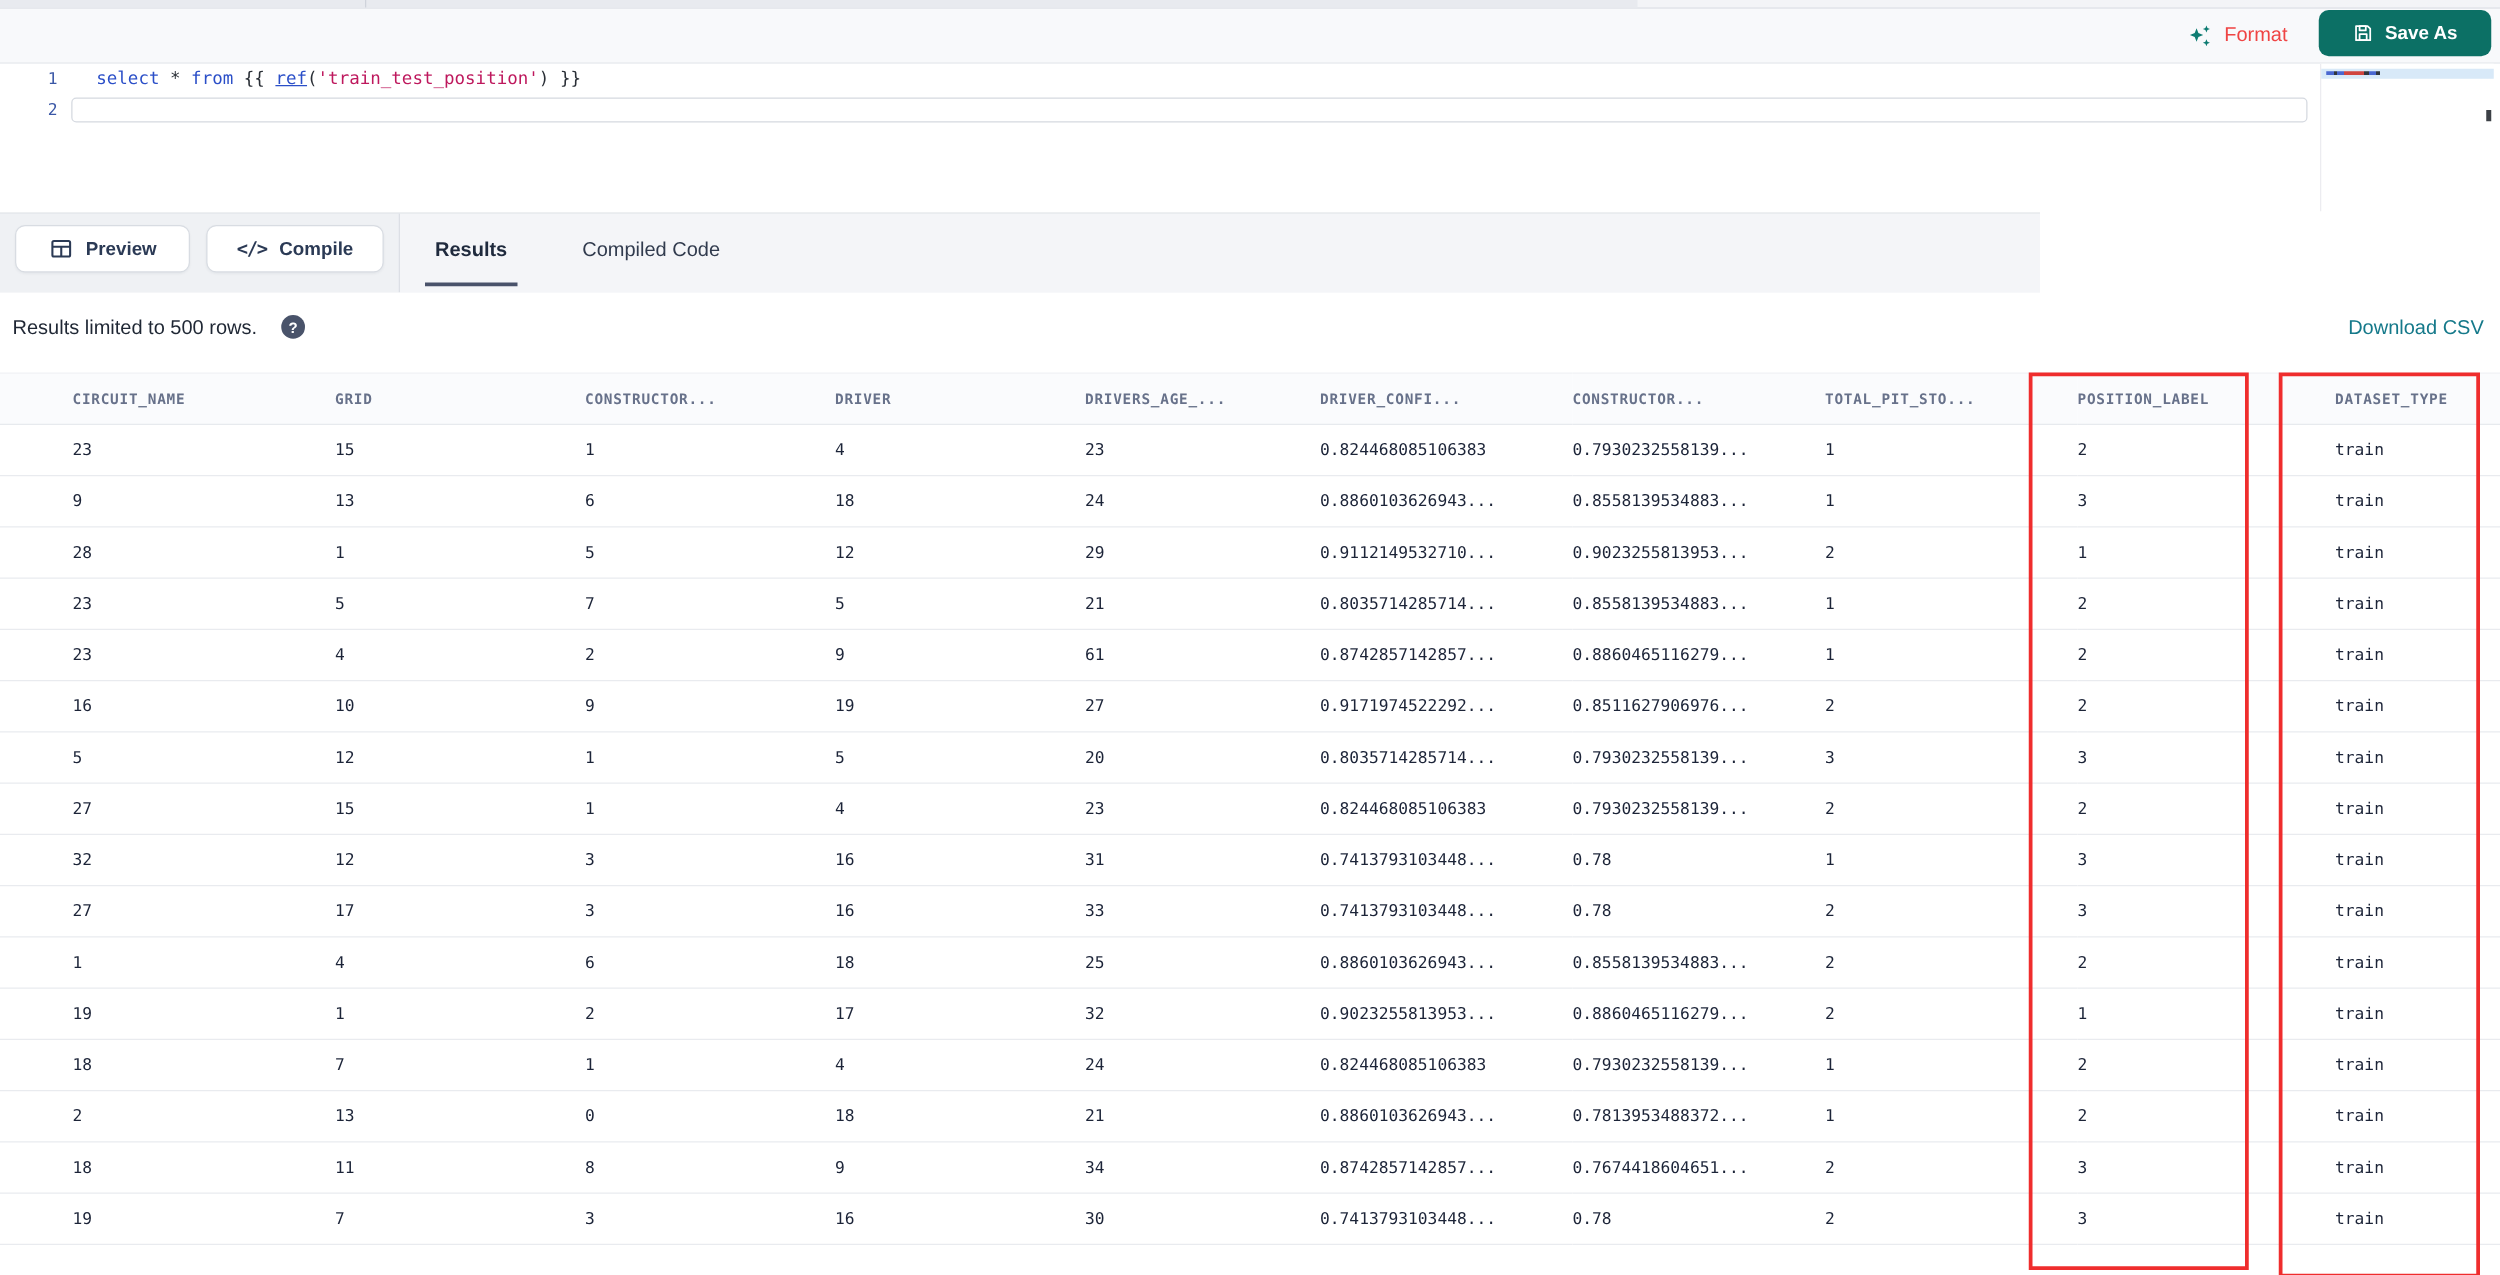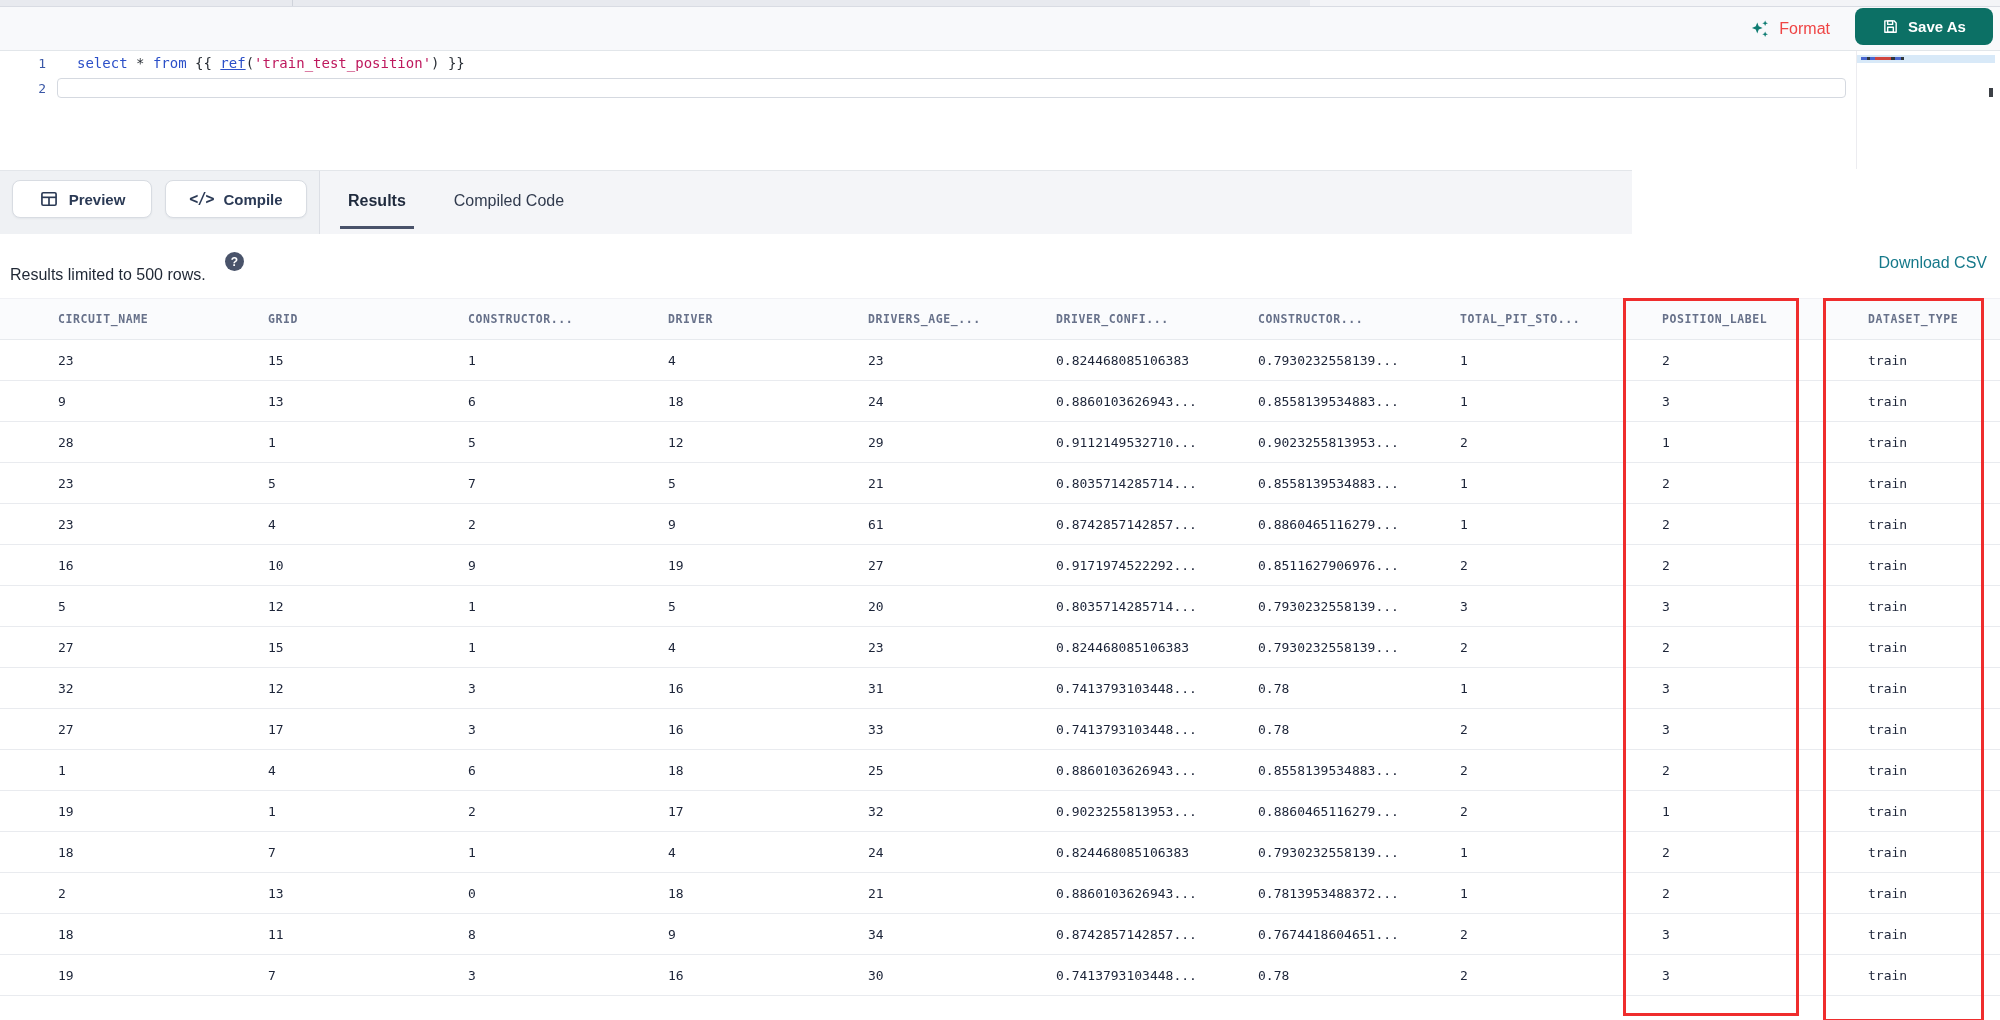--- a/index.html
+++ b/index.html
@@ -44,30 +44,30 @@
               border-top:1px solid #e3e6ea;border-bottom:1px solid #e6e8ed;}
   .btn{position:absolute;top:9px;height:38px;background:#fff;border:1px solid #d8dce2;border-radius:8px;
        display:flex;align-items:center;justify-content:center;gap:10px;color:#2b3a55;font-size:15px;
        font-weight:700;cursor:pointer;box-shadow:0 1px 2px rgba(20,30,50,.05);
        font-family:"Liberation Sans",sans-serif;}
   .btn-preview{left:12px;width:140px;}
   .btn-compile{left:165px;width:142px;}
   .code-glyph{font-family:"DejaVu Sans Mono",monospace;font-weight:700;font-size:15px;letter-spacing:-1px;}
   .bar-div{position:absolute;left:319px;top:0;width:1px;height:63px;background:#dcdfe5;}
   .tabs-zone{position:absolute;left:320px;top:0;right:0;height:63px;background:#f4f5f8;}
-  .tabs{position:absolute;left:20px;top:0;height:60px;display:flex;gap:32px;text-align:right;}
+  .tabs{position:absolute;left:20px;top:0;height:60px;display:flex;gap:44px;text-align:right;}
   .tab{position:relative;height:60px;display:flex;align-items:center;padding:0 8px;font-size:16px;
        color:#313b4e;cursor:pointer;}
   .tab.active{color:#1f2a3d;font-weight:700;}
   .tab.active::after{content:"";position:absolute;left:0;right:0;bottom:2px;height:3px;background:#49526a;}
 
   
   .results{position:absolute;left:0;top:234px;width:2000px;height:786px;background:#fff;}
   .status-row{position:absolute;left:0;top:16px;width:2000px;height:30px;}
-  .status-text{position:absolute;left:10px;top:16px;font-size:16px;color:#1f2734;}
+  .status-text{position:absolute;left:10px;top:4px;font-size:16px;color:#1f2734;}
   .help-icon{position:absolute;left:225px;top:2px;width:19px;height:19px;border-radius:50%;background:#49536a;
              color:#fff;font-size:12px;font-weight:700;display:flex;align-items:center;justify-content:center;
              cursor:pointer;}
   .download-link{position:absolute;right:13px;top:4px;font-size:16px;color:#15798a;cursor:pointer;}
 
   
   .results-table{position:absolute;left:0;top:64px;width:2000px;border-collapse:collapse;table-layout:fixed;
                  font-family:"DejaVu Sans Mono",monospace;}
   .results-table thead th{height:40px;background:#fafbfd;border-top:1px solid #f0f1f5;border-bottom:1px solid #e7eaee;
       font-size:11.5px;font-weight:700;color:#67718a;letter-spacing:.6px;text-align:left;padding:0;vertical-align:middle;margin-top:32px;}

